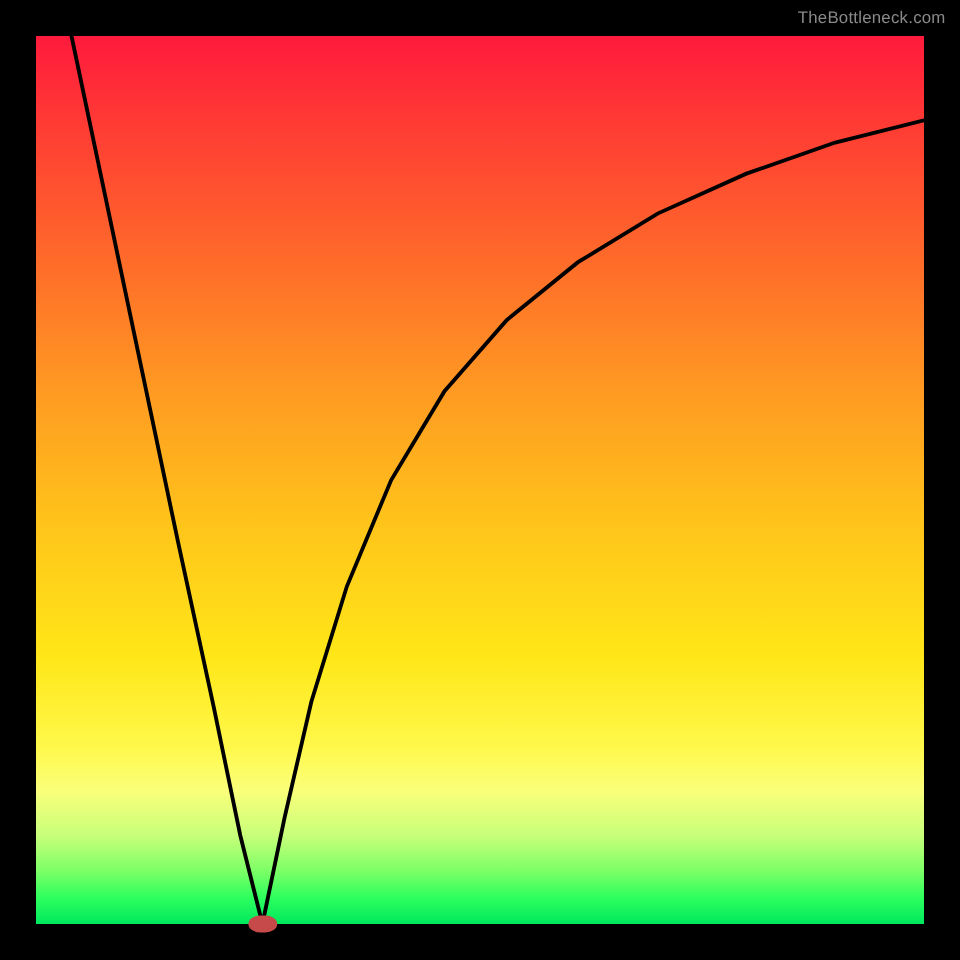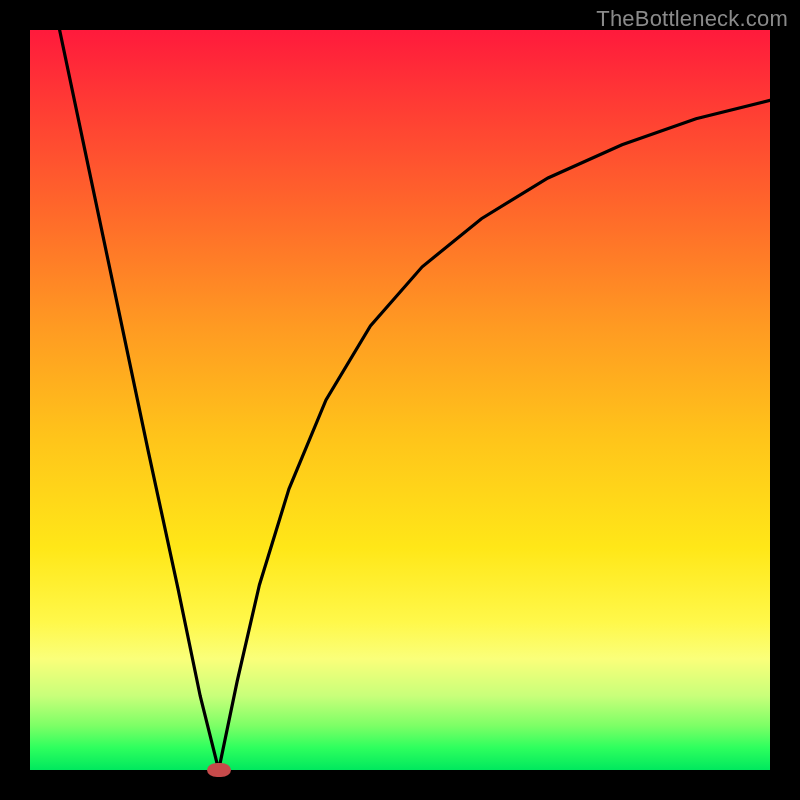--- a/index.html
+++ b/index.html
@@ -45,21 +45,21 @@
     top: 0;
     width: 740px;
     height: 740px;
     display: block;
   }
   .watermark {
     position: absolute;
     top: 6px;
     right: 12px;
     color: #8a8a8a;
-    font-size: 22px;
+    font-size: 14px;
     font-weight: 400;
     letter-spacing: 0.2px;
     user-select: none;
   }
   .marker {
     position: absolute;
     background: #c64a4a;
     border-radius: 50% / 60%;
   }
 </style>

